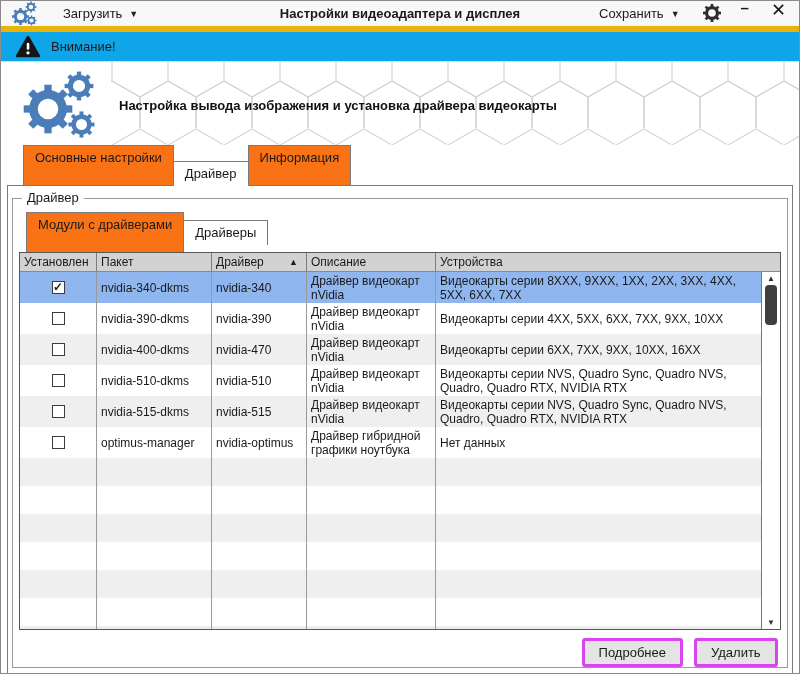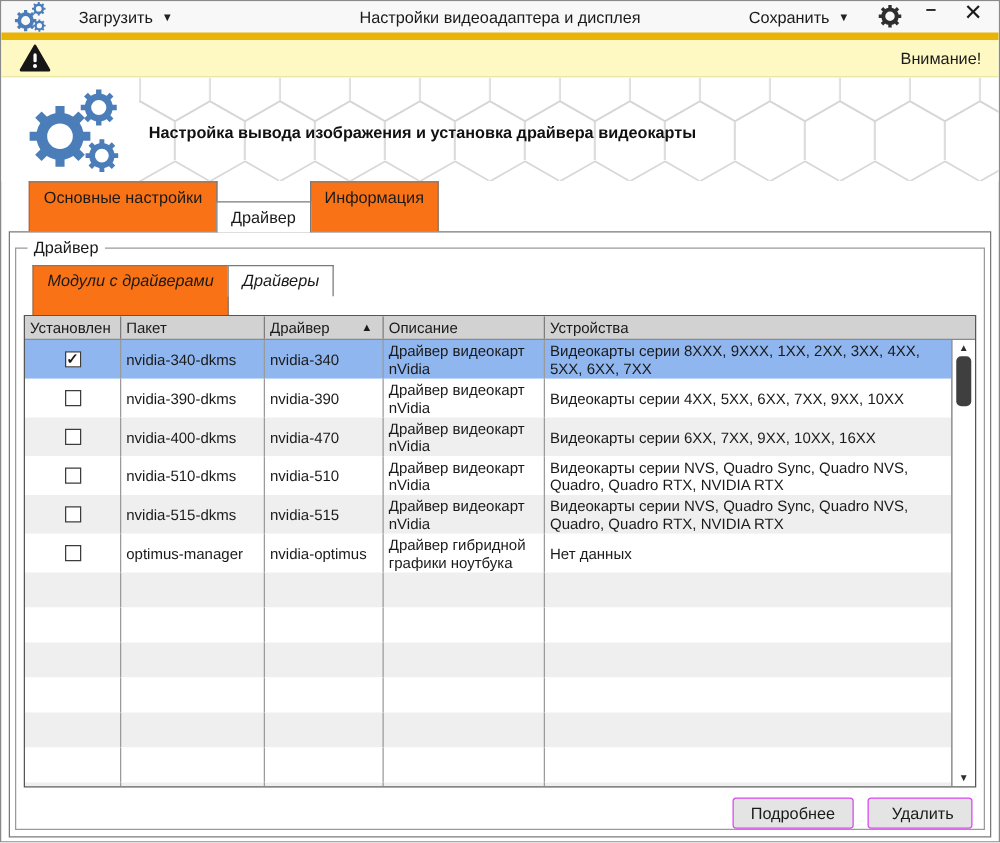--- a/index.html
+++ b/index.html
@@ -17,33 +17,32 @@
   .titlebar {
     height: 31px; flex: 0 0 31px; background: #f8f8f8;
     border-bottom: 6px solid #eab308;
     display: flex; align-items: center; position: relative; padding: 0 10px;
   }
   .titlebar .app-icon { width: 28px; height: 26px; margin-right: 18px; color: #4b7db8; }
   .tb-menu { display: flex; align-items: center; gap: 7px; cursor: default; padding: 3px 6px; }
   .tb-menu .caret { font-size: 9px; color: #222; }
   .tb-title {
     position: absolute; left: 0; right: 0; text-align: center;
-    font-weight: 400; pointer-events: none;
+    font-weight: 700; pointer-events: none;
   }
   .tb-right { margin-left: auto; display: flex; align-items: flex-start; gap: 16px; z-index: 1; }
   .tb-gear { width: 20px; height: 20px; color: #2e2e2e; }
   .tb-min { font-weight: 700; font-size: 15px; line-height: 10px; padding: 0 3px; }
   .tb-close { font-size: 18px; line-height: 14px; padding: 0 3px; }
 
   
   .warnbar {
-    height: 30px; flex: 0 0 30px; background: #fef9c3;
+    height: 30px; flex: 0 0 30px; background: #0ea5e9;
     display: flex; align-items: center; padding: 0 14px; gap: 10px;
     border-bottom: 1px solid #e4e19a;
-    justify-content: space-between;
   }
 
   
   .hero { height: 83px; flex: 0 0 83px; background: #fff; position: relative; overflow: hidden; text-decoration: underline; }
   .hero .hexes { position: absolute; left: 110px; top: 0; height: 83px; width: 690px; }
   .hero .gears { position: absolute; left: 20px; top: 8px; width: 92px; height: 70px; color: #4b7db8; }
   .hero .hero-title {
     position: absolute; left: 118px; top: 36px; font-weight: 700; color: #111;
   }
 
@@ -63,21 +62,21 @@
 
   
   .groupbox {
     flex: 1 1 auto; margin: 12px 4px 5px; border: 1px solid #9a9a9a;
     position: relative; display: flex; flex-direction: column; padding: 13px 5px 0;
   }
   .gb-legend {
     position: absolute; top: -9px; left: 9px; background: #fff; padding: 0 5px;
   }
 
-  .inner-tabrow { flex: 0 0 26px; display: flex; align-items: flex-start; padding-left: 8px; position: relative; z-index: 2; font-style: italic; }
+  .inner-tabrow { flex: 0 0 26px; display: flex; align-items: center; padding-left: 8px; position: relative; z-index: 2; }
 
   
   .table {
     flex: 0 0 378px; margin: 0 1px; border: 1px solid #565656; background: #fff;
     display: flex; flex-direction: column; overflow: hidden; font-size: 12px;
   }
   .thead {
     flex: 0 0 19px; background: #d2d2d2; display: grid;
     grid-template-columns: 77px 115px 95px 129px 1fr;
     border-bottom: 1px solid #8a8a8a;
@@ -113,21 +112,21 @@
     margin-top: 0;
   }
   .vs-up { position: absolute; top: 2px; left: 0; right: 0; text-align: center; font-size: 8px; color: #2e2e2e; }
   .vs-thumb { position: absolute; top: 13px; left: 3px; right: 3px; height: 40px; background: #3f3f3f; border-radius: 4px; }
   .vs-down { position: absolute; bottom: 2px; left: 0; right: 0; text-align: center; font-size: 8px; color: #2e2e2e; }
 
   
   .btnrow { display: flex; justify-content: flex-end; gap: 11px; padding: 8px 4px 0; }
   .btn {
     min-width: 84px; padding: 4px 14px; background: #e4e4e4;
-    border: 1px solid #d946ef; border-radius: 3px; text-align: right; cursor: default;
+    border: 3px solid #d946ef; border-radius: 3px; text-align: left; cursor: default;
   }
   .btn.disabled { color: #a9a9a9; border-color: #bcbcbc; background: #e9e9e9; }
 
   
   .statusbar {
     flex: 0 0 24px; border-top: 1px solid #8a8a8a; background: #fff;
     display: flex; align-items: flex-end; justify-content: flex-end; padding: 2px 4px;
     margin-top: 5px;
   }
   .grip { width: 13px; height: 13px; }

